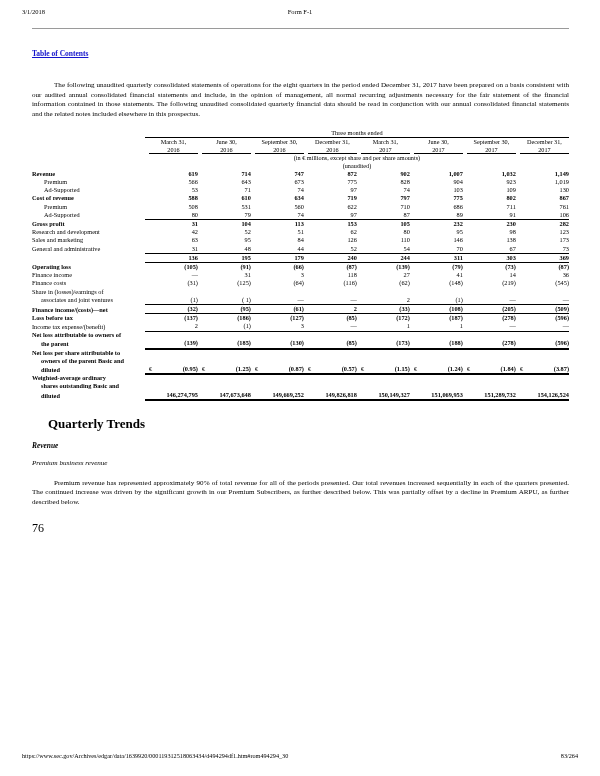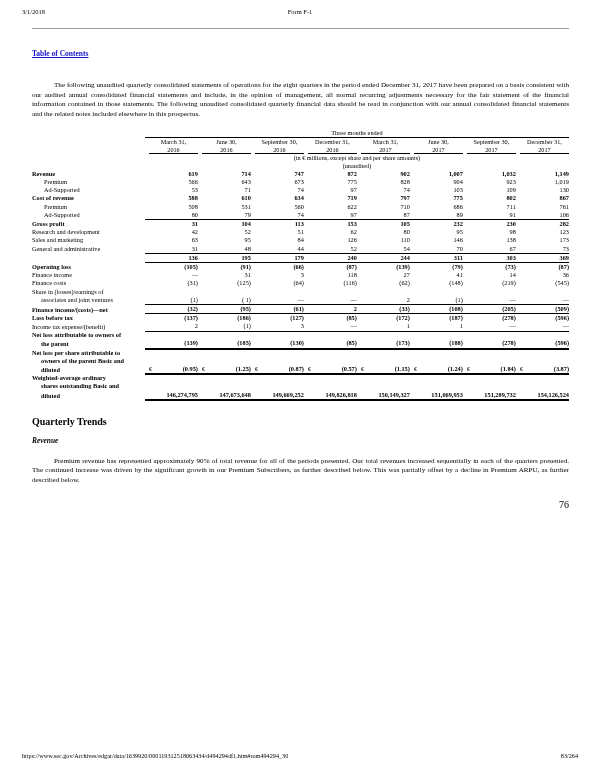--- a/index.html
+++ b/index.html
@@ -140,39 +140,39 @@
     font-weight: bold;
     line-height: 7.8px;
     padding-top: 1px;
     padding-bottom: 2px;
   }
   .bb  { border-bottom: 0.7px solid #000; }
   .bdb { border-bottom: 2.2px double #000; }
 
   
   .h-quarterly {
-    font-size: 10px;
+    font-size: 13px;
     font-weight: bold;
-    margin: 15px 0 9px 0;
+    margin: 15px 0 9px 16px;
   }
   .h-revenue {
     font-size: 7.4px;
     font-weight: bold;
     font-style: italic;
     margin: 0 0 9px 0;
   }
   .h-premium {
     font-size: 7.1px;
     font-style: italic;
     margin: 0 0 9px 0;
   }
 
   .page-num {
-    text-align: right;
-    font-size: 10px;
+    text-align: left;
+    font-size: 12px;
     margin-top: 13px;
   }
 
   
   .print-footer {
     position: absolute;
     bottom: 12px;
     left: 0;
     width: 600px;
     height: 12px;
@@ -991,20 +991,21 @@
             <td class="num bdb b">151,289,732</td>
             <td class="gap bdb"></td>
             <td class="cur bdb b"></td>
             <td class="num bdb b">154,126,524</td>
           </tr>
         </tbody>
     </table>
 
     <div class="h-quarterly">Quarterly Trends</div>
     <div class="h-revenue">Revenue</div>
+    <div class="h-premium">Premium business revenue</div>
     <p class="body-par">Premium revenue has represented approximately 90% of total revenue for all of the periods presented. Our total revenues increased sequentially in each of the quarters presented. The continued increase was driven by the significant growth in our Premium Subscribers, as further described below. This was partially offset by a decline in Premium ARPU, as further described below.</p>
 
     <div class="page-num">76</div>
   </div>
 
   <div class="print-footer">
     <span class="pf-url">https://www.sec.gov/Archives/edgar/data/1639920/000119312518063434/d494294df1.htm#rom494294_30</span>
     <span class="pf-page">83/264</span>
   </div>
 

